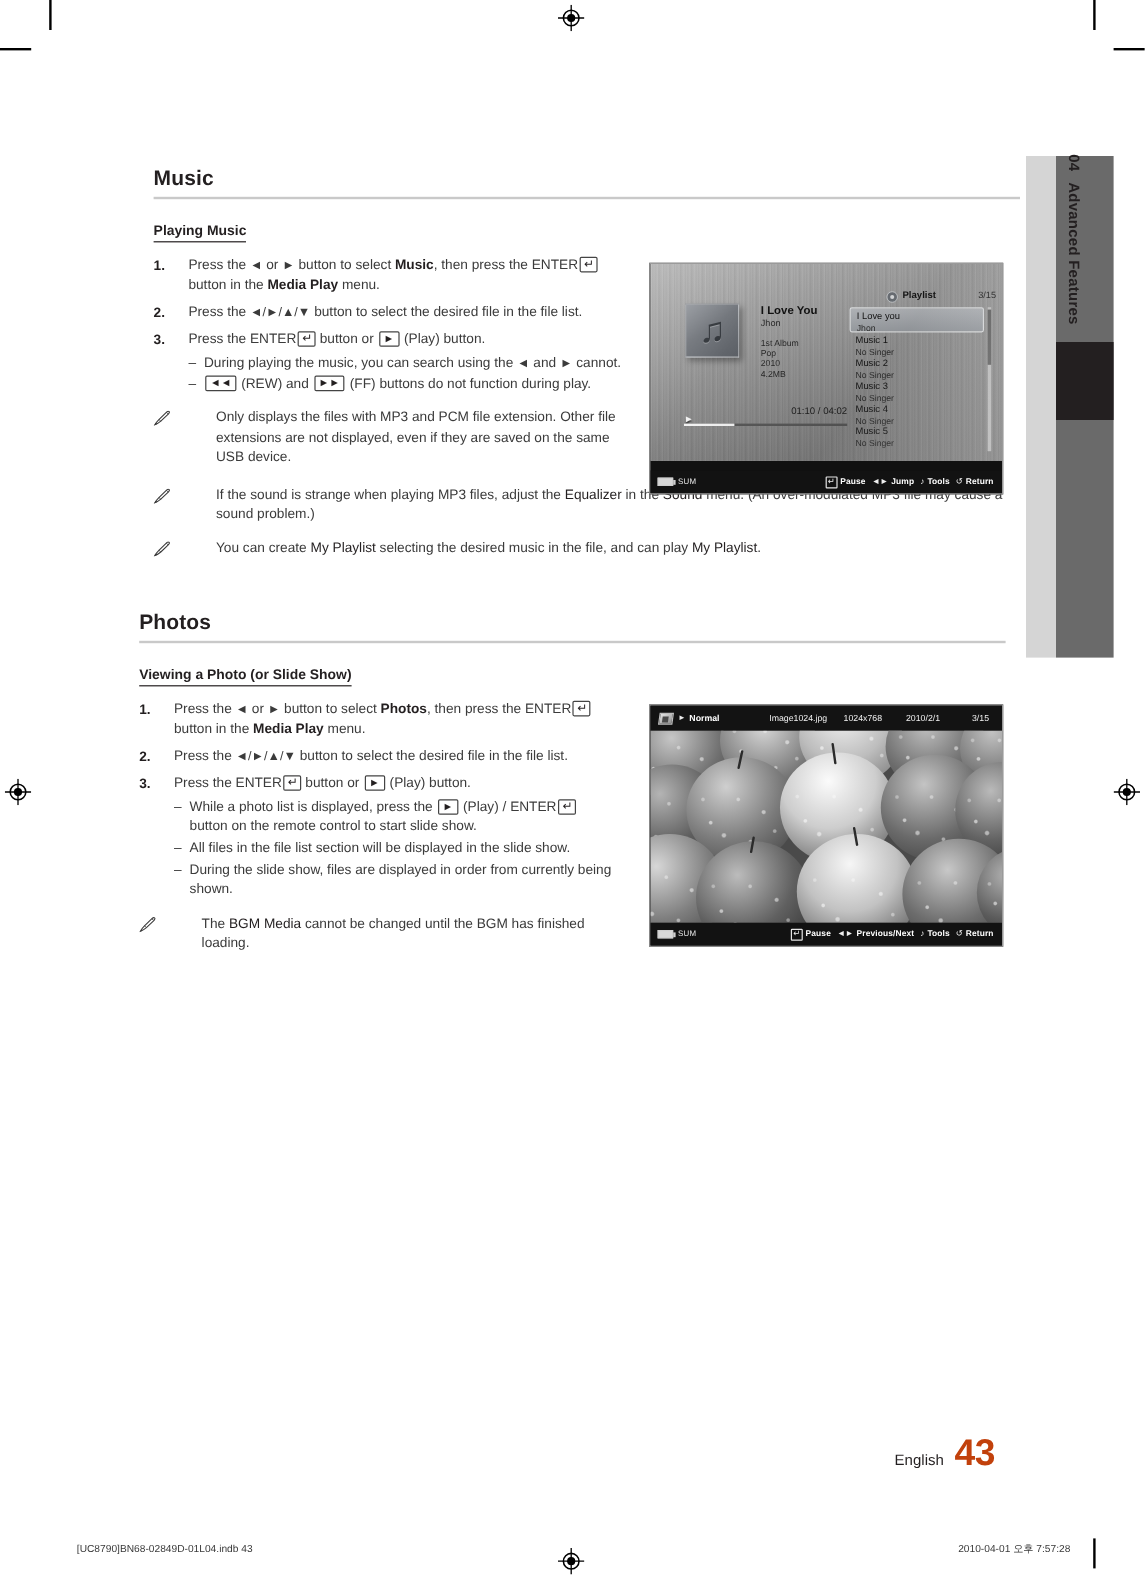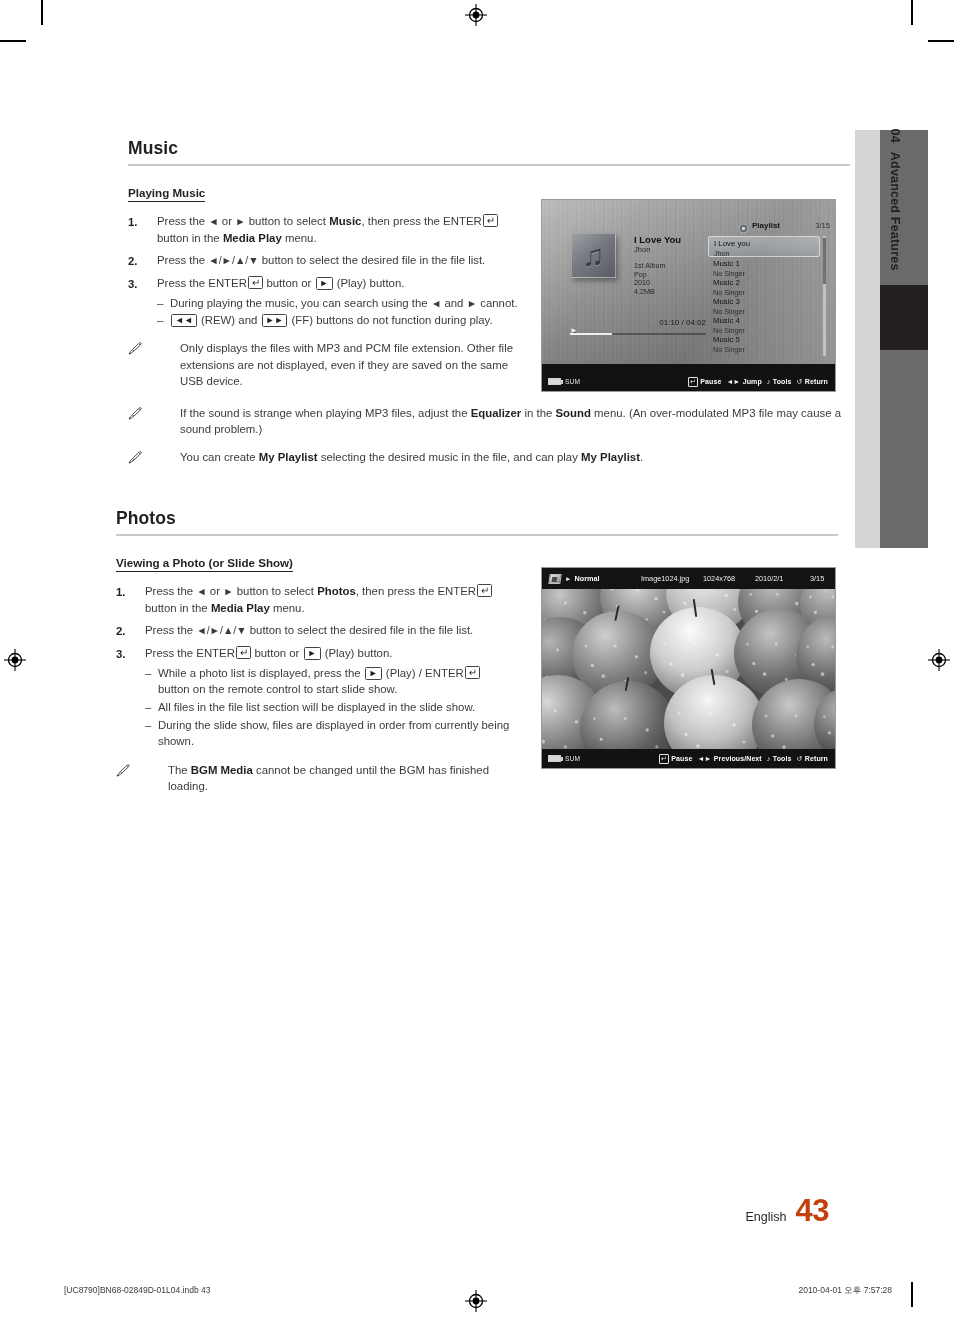--- a/index.html
+++ b/index.html
@@ -89,41 +89,42 @@
     width:13px; flex:0 0 13px; font-size:11.4px; color:#3b3b3b;
     line-height:16.6px;
   }
   .dash-text { font-size:11.4px; color:#3b3b3b; line-height:16.6px; }
 
   
   .note { display:flex; margin-top:9px; }
   .note-icon { width:20px; flex:0 0 20px; padding-top:2px; }
   .note-icon svg { display:block; }
   .note-text { font-size:11.4px; color:#3b3b3b; line-height:16.6px;margin-left:32px; }
-  .note-text b { color:#231f20; font-weight:bold; }
+  .note-text b { color:#231f20; font-weight:normal; }
 
   
   .key {
     display:inline-block; border:1.1px solid #444; border-radius:1.5px;
     padding:0 3px; line-height:11px; font-size:9px; vertical-align:1px;
     margin:0 1px; color:#231f20; background:#fff;
   }
   .enter-key {
     display:inline-block; border:1.1px solid #444; border-radius:1.5px;
     padding:0 2px 0 3px; line-height:11px; font-size:10px; vertical-align:1px;
     margin-left:1px; color:#231f20; background:#fff;
   }
   .arrow { font-size:10.5px; }
 
   
   .tvshot {
     position:absolute;
     border:1px solid #9a9a9a;
     overflow:hidden;
     background:#111;
+    margin-top:20px;
   }
   #music-player-screenshot { left:541px; top:199px; width:295px; height:193px; }
 
   .mp-body {
     position:absolute; left:0; top:0; right:0; height:164px;
     background:
       linear-gradient(180deg, rgba(255,255,255,.10), rgba(0,0,0,.18)),
       repeating-linear-gradient(90deg,
         #9d9d9d 0px, #a8a8a8 1px, #979797 2px, #a3a3a3 3px, #9a9a9a 4px,
         #a5a5a5 6px, #959595 7px, #a0a0a0 9px),

